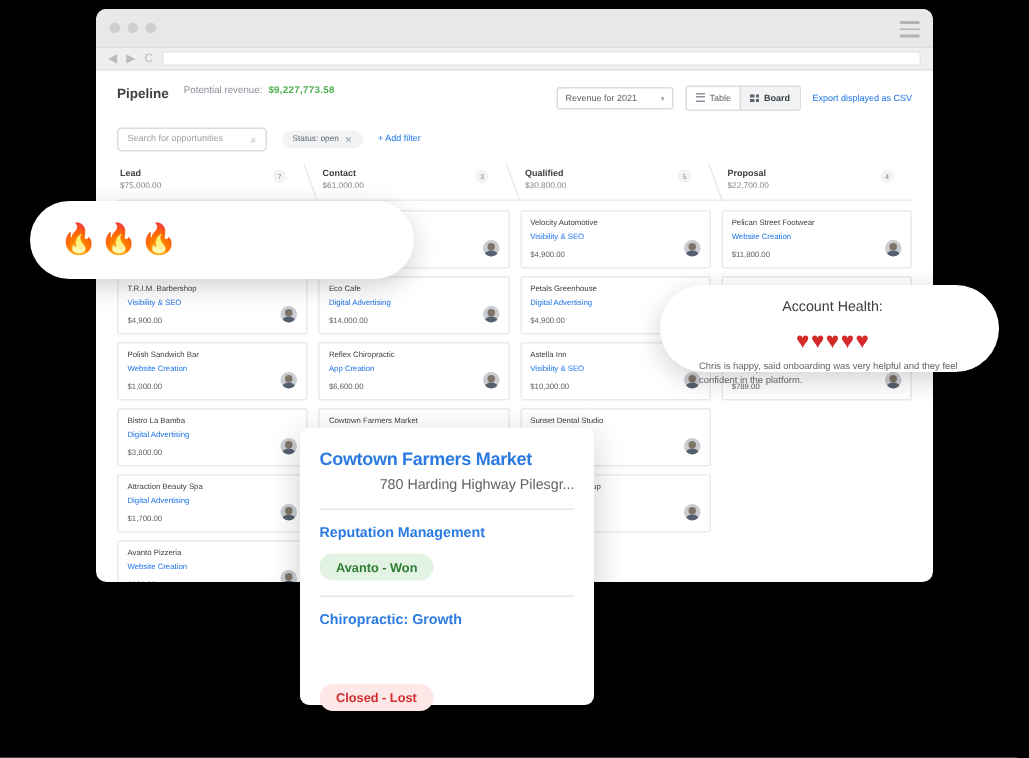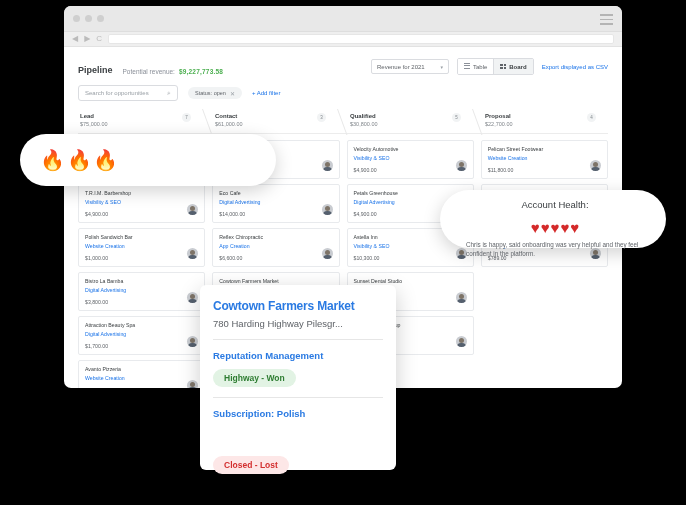--- a/index.html
+++ b/index.html
@@ -38,21 +38,21 @@
   }
   .navicon { font-size: 8px; color: #bbbbbb; line-height: 1; }
   #urlbar {
     flex: 1; height: 10px; background: #fff;
     border: 1px solid #e6e6e6; border-radius: 2px;
   }
 
   
   #app { padding: 10px 14px 0 14px; position: relative; height: 341px; }
 
-  #topline { display: flex; align-items: flex-end; height: 18px; }
+  #topline { display: flex; align-items: flex-start; height: 18px; }
   #page-title { font-size: 9px; font-weight: bold; color: #3c4043; }
   #rev-label { font-size: 6.5px; color: #8a8f98; margin-left: 10px; }
   #rev-value { font-size: 6.5px; color: #4caf50; margin-left: 4px; font-weight: bold; letter-spacing:.2px; }
 
   #topline-right { margin-left: auto; display: flex; align-items: center; gap: 8px; }
   #period-select {
     width: 78px; height: 15px; border: 1px solid #dadce0; border-radius: 2px;
     background: #fff; font-size: 6px; color: #5f6368;
     display: flex; align-items: center; padding: 0 5px; position: relative;
   }
@@ -149,21 +149,21 @@
   #health-note { font-size: 6.3px; color: #5f6368; line-height: 1.45; margin-top: 5px; padding-left: 6px; }
 
   #cowtown-card {
     position: absolute; left: 200px; top: 285px;
     width: 196px; height: 185px;
     background: #fff; border-radius: 6px;
     box-shadow: 0 6px 22px rgba(0,0,0,.2);
     padding: 14px 13px; z-index: 31;
   }
   #cowtown-title { font-size: 12px; font-weight: bold; color: #2a7ae2; letter-spacing: -.2px; }
-  #cowtown-addr { font-size: 9.5px; color: #5f6368; margin-top: 5px; }
+  #cowtown-addr { font-size: 9.5px; color: #5f6368; margin-top: 5px; text-align: right; }
   .divider { height: 1px; background: #e6e6e6; margin: 10px 0; }
   .opp-name { font-size: 9.5px; font-weight: bold; color: #2a7ae2; }
   .badge {
     display: inline-block; margin-top: 8px; padding: 4px 11px;
     border-radius: 11px; font-size: 8.5px; font-weight: bold;
   }
   .badge.won { background: #e2f3e4; color: #2e7d32; }
   .badge.lost { background: #fde7e7; color: #d32f2f; margin-top: 37px; }
 </style>
 </head>
@@ -468,16 +468,16 @@
       </span>
   </div>
   <div id="health-note">Chris is happy, said onboarding was very helpful and they feel confident in the platform.</div>
 </div>
 
 <div id="cowtown-card">
   <div id="cowtown-title">Cowtown Farmers Market</div>
   <div id="cowtown-addr">780 Harding Highway Pilesgr...</div>
   <div class="divider"></div>
   <div id="cowtown-opps">
-      <div><div class="opp-name">Reputation Management</div><div class="badge won">Highway - Won</div><div class="divider"></div></div>
-      <div><div class="opp-name">Subscription: Polish</div><div class="badge lost">Closed - Lost</div></div>
+      <div><div class="opp-name">Reputation Management</div><div class="badge won">Avanto - Won</div><div class="divider"></div></div>
+      <div><div class="opp-name">Chiropractic: Growth</div><div class="badge lost">Closed - Lost</div></div>
     </div>
 </div>
 
 </body></html>

